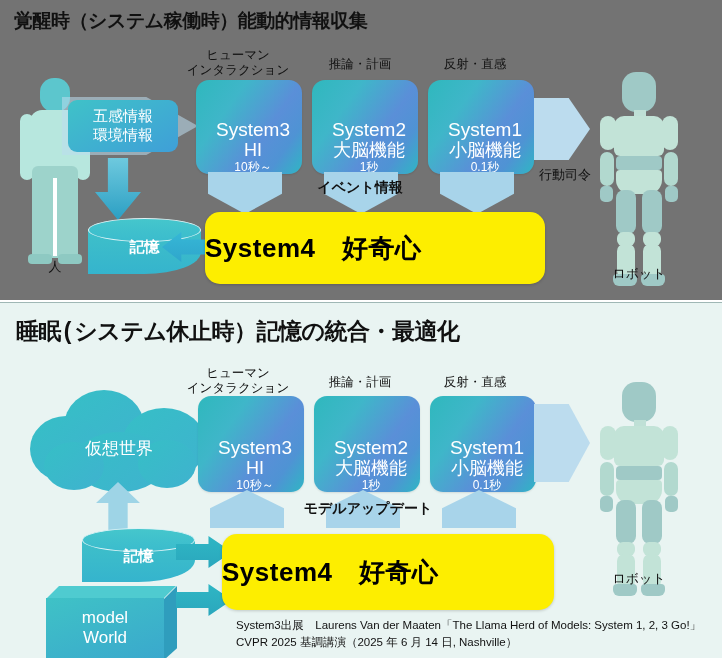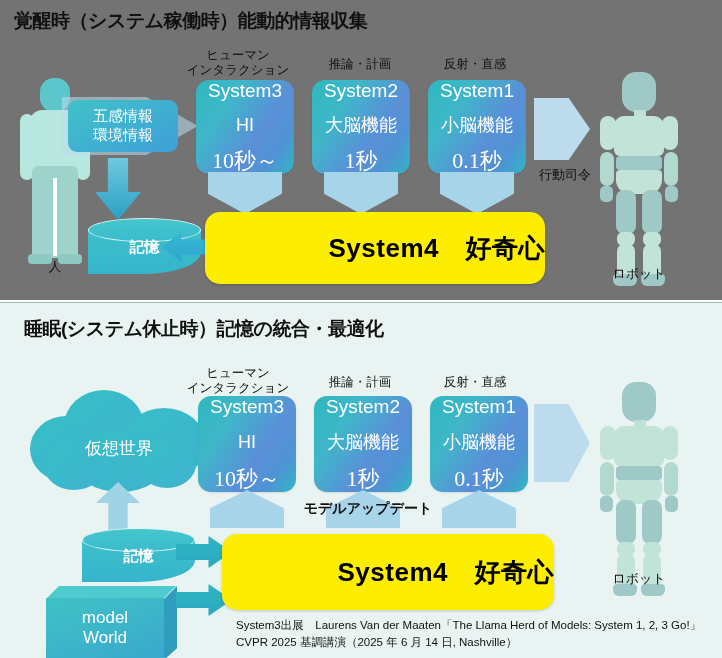--- a/index.html
+++ b/index.html
@@ -15,36 +15,37 @@
   #panel-sleep{top:302px;height:356px;background:#e9f4f2;border-top:1px solid #9fb7b5;}
 
   .section-title{
     position:absolute;
     font-weight:bold;
     color:#111111;
     letter-spacing:-0.5px;
     white-space:nowrap;
   }
   #title-awake{left:14px;top:8px;font-size:19px;}
-  #title-sleep{left:24px;top:316px;font-size:19px;}
+  #title-sleep{left:16px;top:316px;font-size:23px;font-family:Liberation Mono, monospace;}
 
   
   .sysbox{
     position:absolute;
     border-radius:13px;
     background:linear-gradient(125deg,#2fb8bd 0%,#3fb6c9 30%,#5a8fd8 62%,#4f93d4 80%,#2fb6c4 100%);
     color:#ffffff;
     text-align:center;
-    display:flex;flex-direction:column;align-items:center;justify-content:space-between;
+    display:flex;flex-direction:column;align-items:center;justify-content:flex-end;
     line-height:1.12;
     box-shadow:0 1px 2px rgba(0,0,0,.10);
+    padding-left:8px;
   }
   .sysbox .l1{font-size:19px;}
   .sysbox .l2{font-size:18px;}
-  .sysbox .l3{font-size:22px;font-family:Liberation Serif, serif;}
+  .sysbox .l3{font-size:12px;}
 
   .caption{
     position:absolute;
     font-size:12.5px;color:#111;text-align:center;line-height:1.15;
     white-space:nowrap;
   }
   .caption.two{line-height:1.2;}
 
   
   .arrow-down{
@@ -83,21 +84,21 @@
     clip-path:polygon(50% 0%,100% 42%,72% 42%,72% 100%,28% 100%,28% 42%,0% 42%);
   }
 
   
   .sys4{
     position:absolute;
     background:#fdee00;
     border-radius:15px;
     color:#000;
     text-align:center;
-    display:flex;flex-direction:column;align-items:flex-end;justify-content:center;
+    display:flex;flex-direction:column;align-items:flex-start;justify-content:center;
     line-height:1.1;
     box-shadow:0 1px 3px rgba(0,0,0,.18);
   }
   .sys4 .big{font-size:26px;font-weight:bold;letter-spacing:.5px;}
   .sys4 .sub{font-size:21px;font-weight:bold;}
 
   
   .cyl{position:absolute;padding-left:27px;}
   .cyl .body{
     position:absolute;left:0;right:0;bottom:0;top:11px;
@@ -251,20 +252,21 @@
   <div class="sysbox" style="left:428px;top:80px;width:98px;height:94px;">
     <span class="l1">System1</span>
     <span class="l2">小脳機能</span>
     <span class="l3">0.1秒</span>
   </div>
 
   <div class="arrow-down" style="left:208px;top:172px;width:74px;height:42px;"></div>
   <div class="arrow-down" style="left:324px;top:172px;width:74px;height:42px;"></div>
   <div class="arrow-down" style="left:440px;top:172px;width:74px;height:42px;"></div>
 
+  <div class="caption" style="left:300px;top:179px;width:120px;font-weight:bold;font-size:14px;">イベント情報</div>
 
   <div class="sys4" style="left:205px;top:212px;width:340px;height:72px;">
     <span class="big">System4　好奇心</span>
   </div>
 
   <div class="arrow-right-chev" style="left:534px;top:98px;width:56px;height:62px;"></div>
   <div class="caption" style="left:532px;top:132px;width:66px;font-size:13px;margin-top:36px;">行動司令</div>
 
   <div class="robot" style="left:594px;top:72px;width:90px;height:216px;">
     <i class="r-shL"></i>

